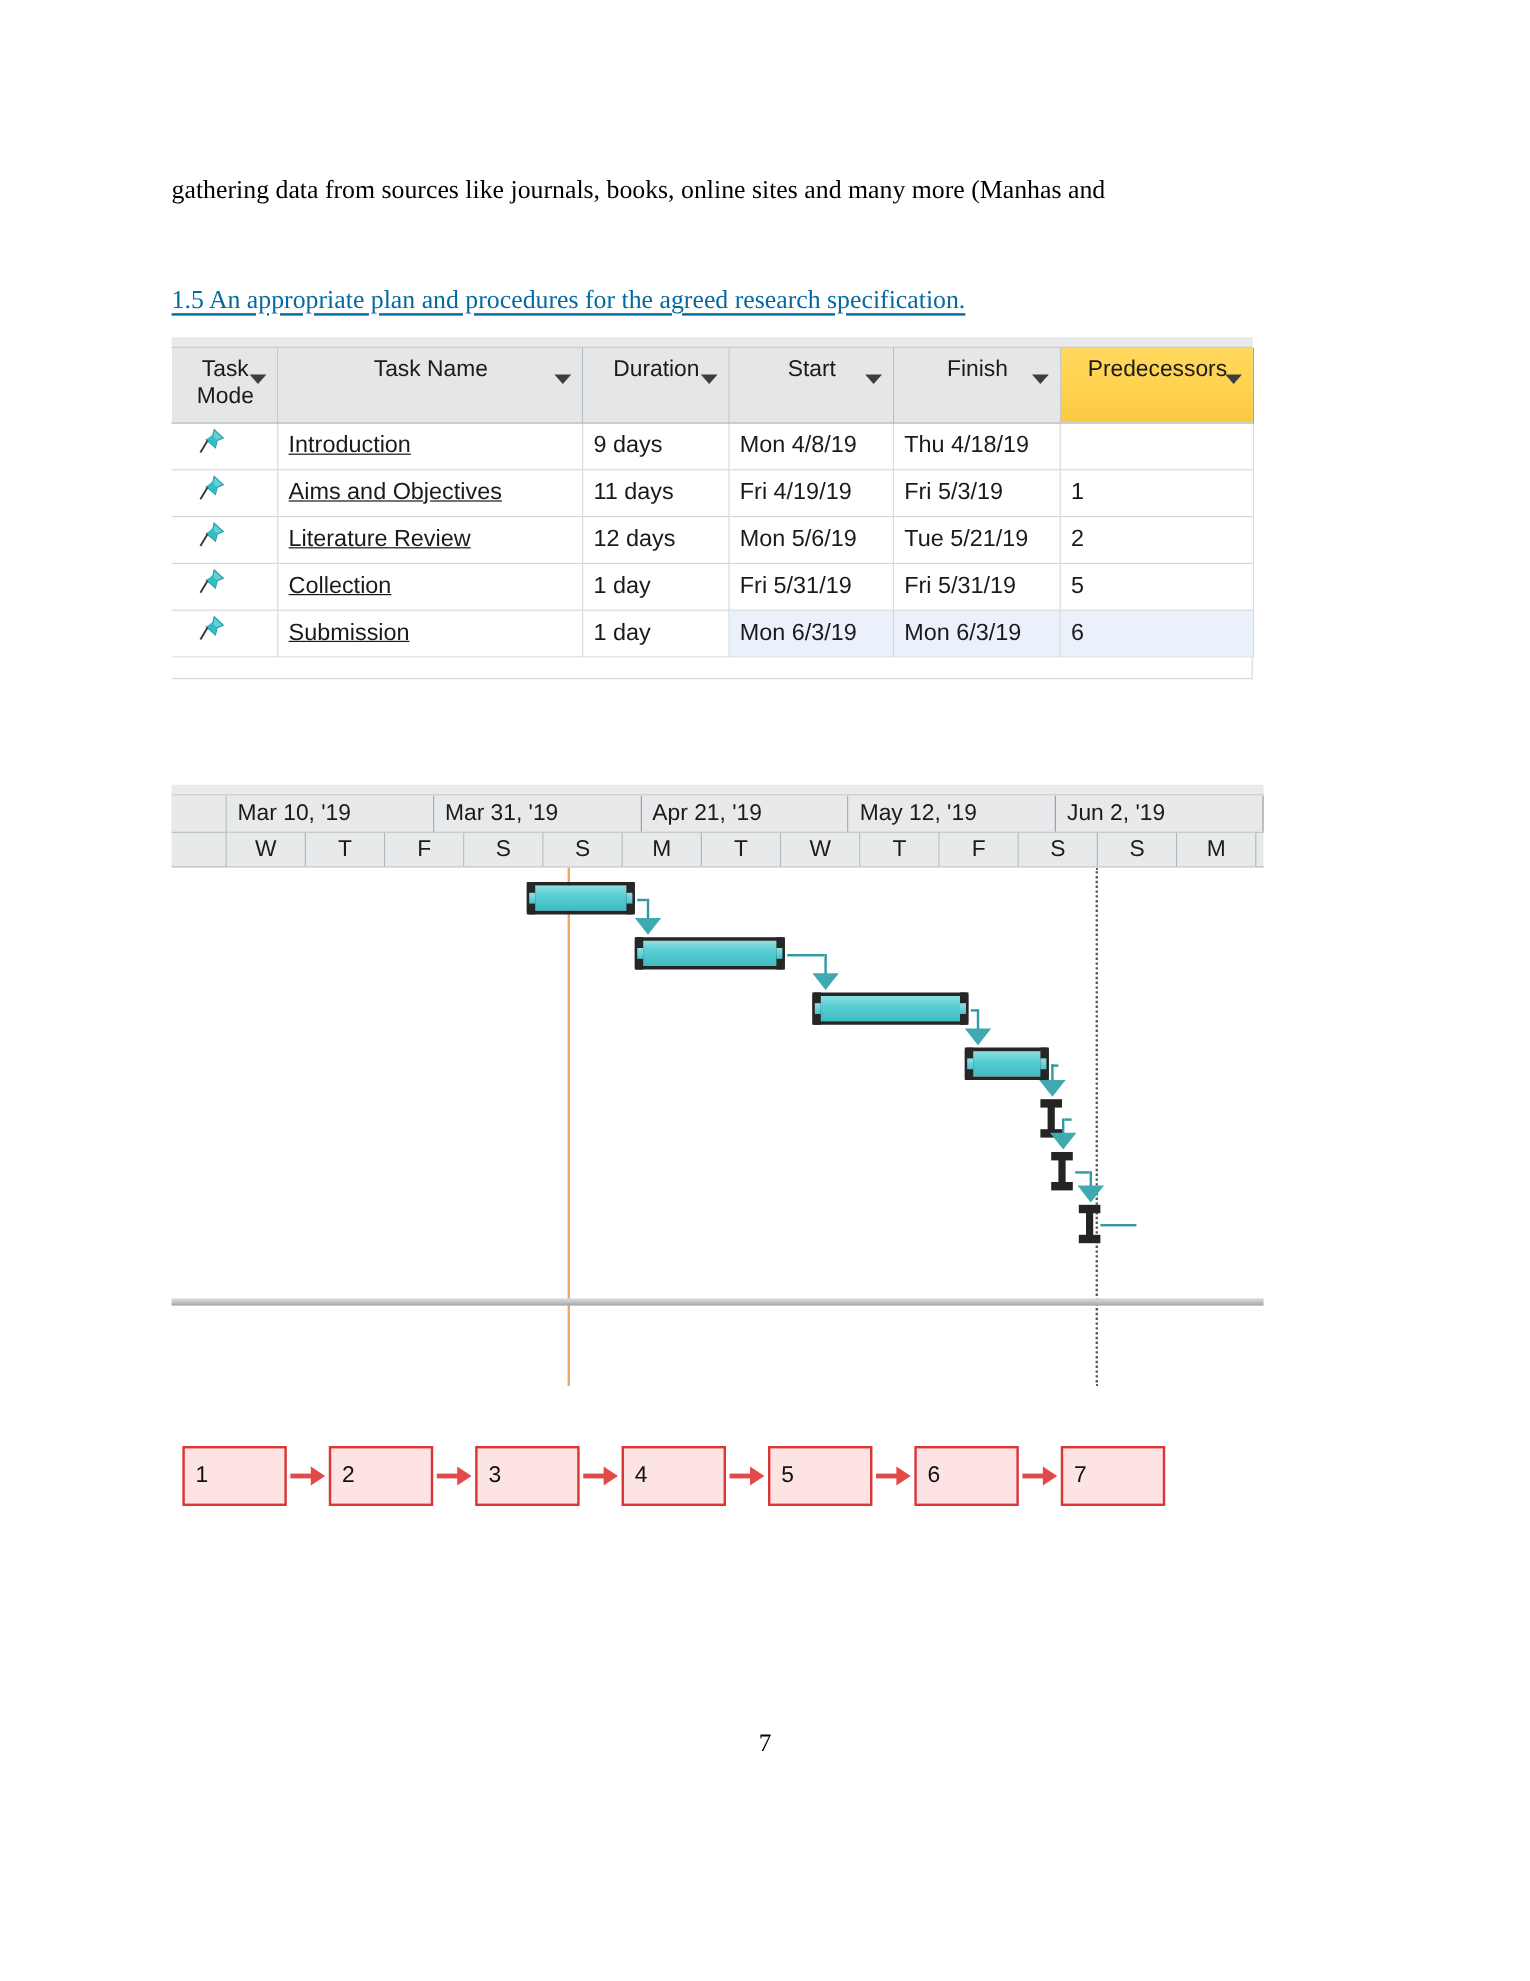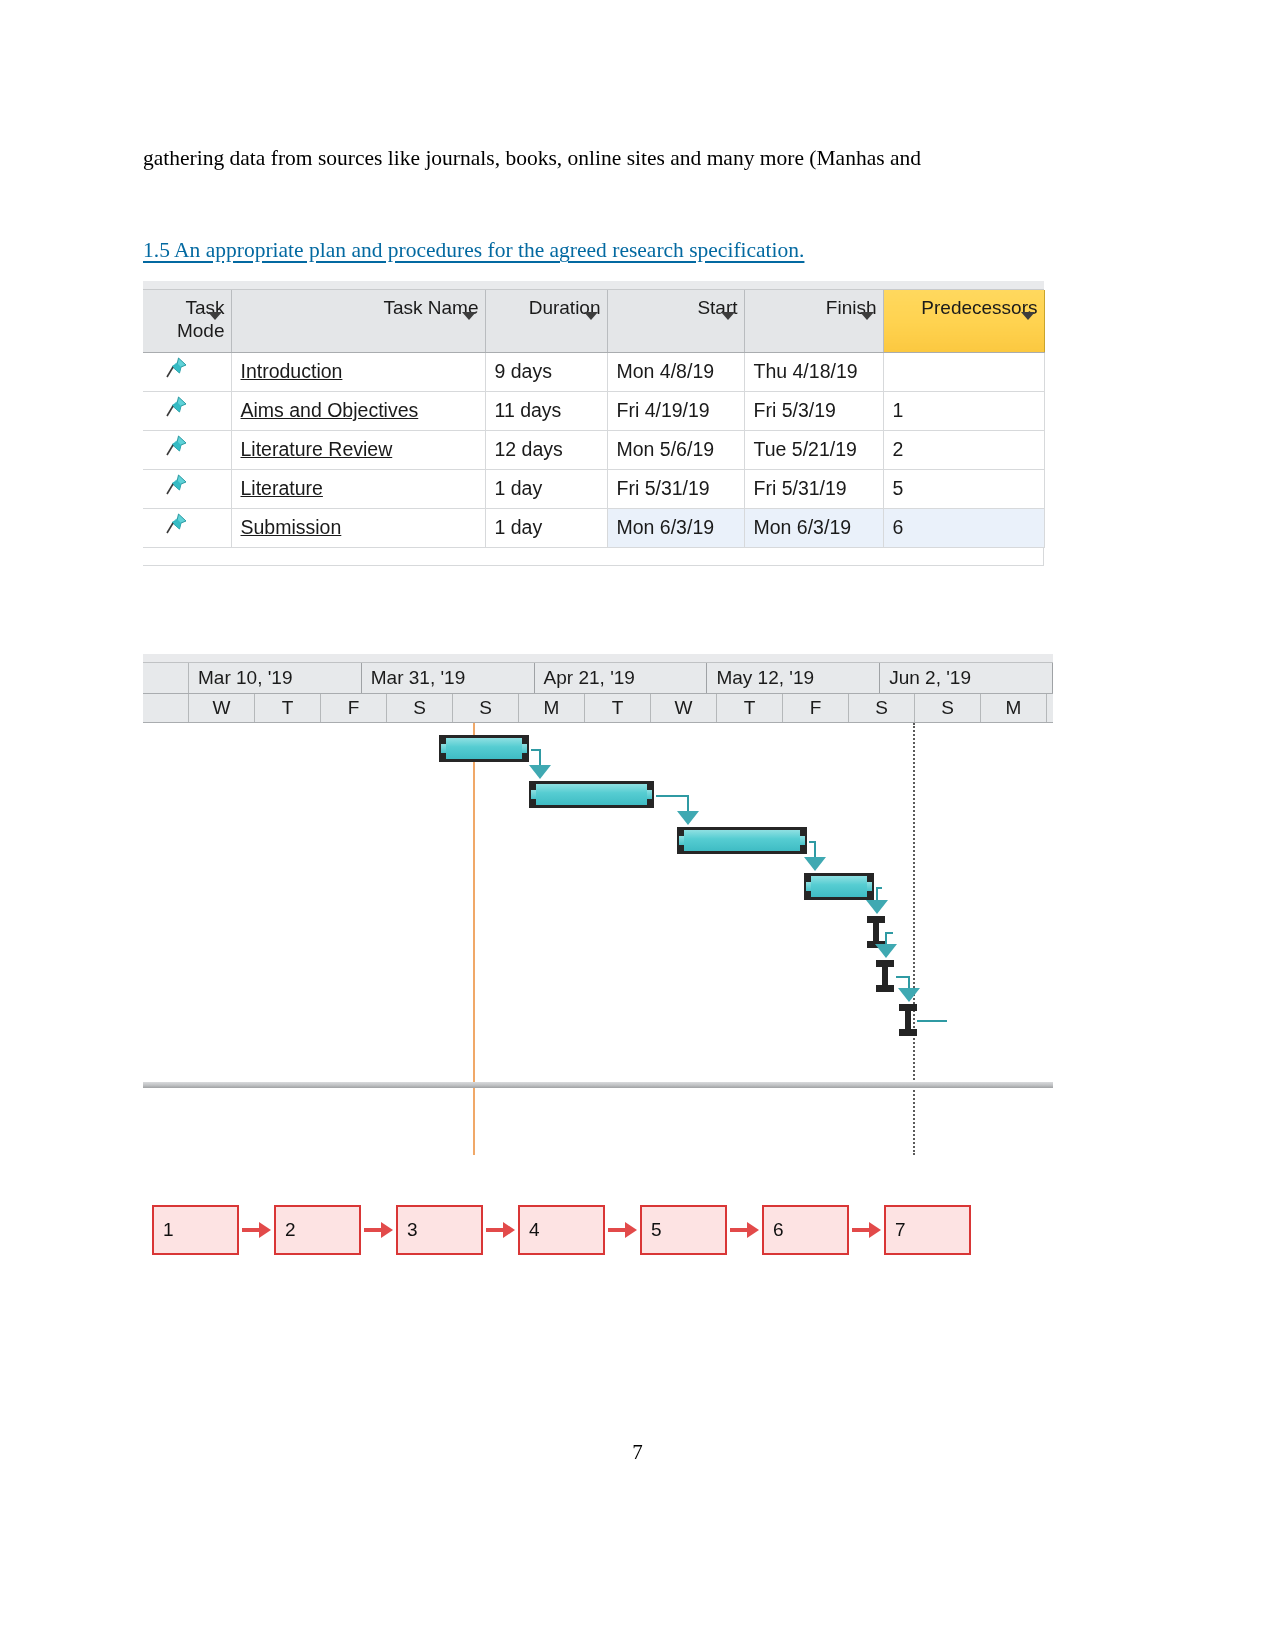--- a/index.html
+++ b/index.html
@@ -73,21 +73,21 @@
   table.mspt thead th {
     background: #e4e6e8;
     border-right: 1px solid #b9bcbf;
     border-bottom: 1px solid #a9acaf;
     height: 62px;
     vertical-align: top;
     padding: 6px 6px 0 8px;
     font-weight: normal;
     font-size: 19px;
     color: #1b1b1b;
-    text-align: right;
+    text-align: center;
     position: relative;
   }
   table.mspt thead th.pred-head {
     background: linear-gradient(180deg,#ffd85e 0%, #ffd24f 55%, #fbc840 100%);
     border-right: 1px solid #c9a42c;
   }
   .th-label { display: inline-block; line-height: 23px; }
   .th-arrow {
     position: absolute;
     right: 9px;
@@ -396,21 +396,21 @@
           <td class="td-start">Mon 5/6/19</td>
           <td class="td-finish">Tue 5/21/19</td>
           <td class="td-pred">2</td>
         </tr>
         <tr>
           <td class="td-mode"><span class="pin-icon"><svg width="24" height="26" viewBox="0 0 24 26">
                 <path d="M14.5 2 L22 9 L17 11 L15.5 17 L8 10.5 L13 8.5 Z" fill="#5fd2d8" stroke="#2a9aa2" stroke-width="1"></path>
                 <path d="M12.5 6.5 L17 11 L15.5 17 L8 10.5 Z" fill="#2fb9c2" opacity="0.85"></path>
                 <path d="M9 11 L3 21" stroke="#3a3a3a" stroke-width="1.6" fill="none"></path>
               </svg></span></td>
-          <td class="td-name">Literature</td>
+          <td class="td-name">Collection</td>
           <td class="td-dur">1 day</td>
           <td class="td-start">Fri 5/31/19</td>
           <td class="td-finish">Fri 5/31/19</td>
           <td class="td-pred">5</td>
         </tr>
         <tr class="sel">
           <td class="td-mode"><span class="pin-icon"><svg width="24" height="26" viewBox="0 0 24 26">
                 <path d="M14.5 2 L22 9 L17 11 L15.5 17 L8 10.5 L13 8.5 Z" fill="#5fd2d8" stroke="#2a9aa2" stroke-width="1"></path>
                 <path d="M12.5 6.5 L17 11 L15.5 17 L8 10.5 Z" fill="#2fb9c2" opacity="0.85"></path>
                 <path d="M9 11 L3 21" stroke="#3a3a3a" stroke-width="1.6" fill="none"></path>

